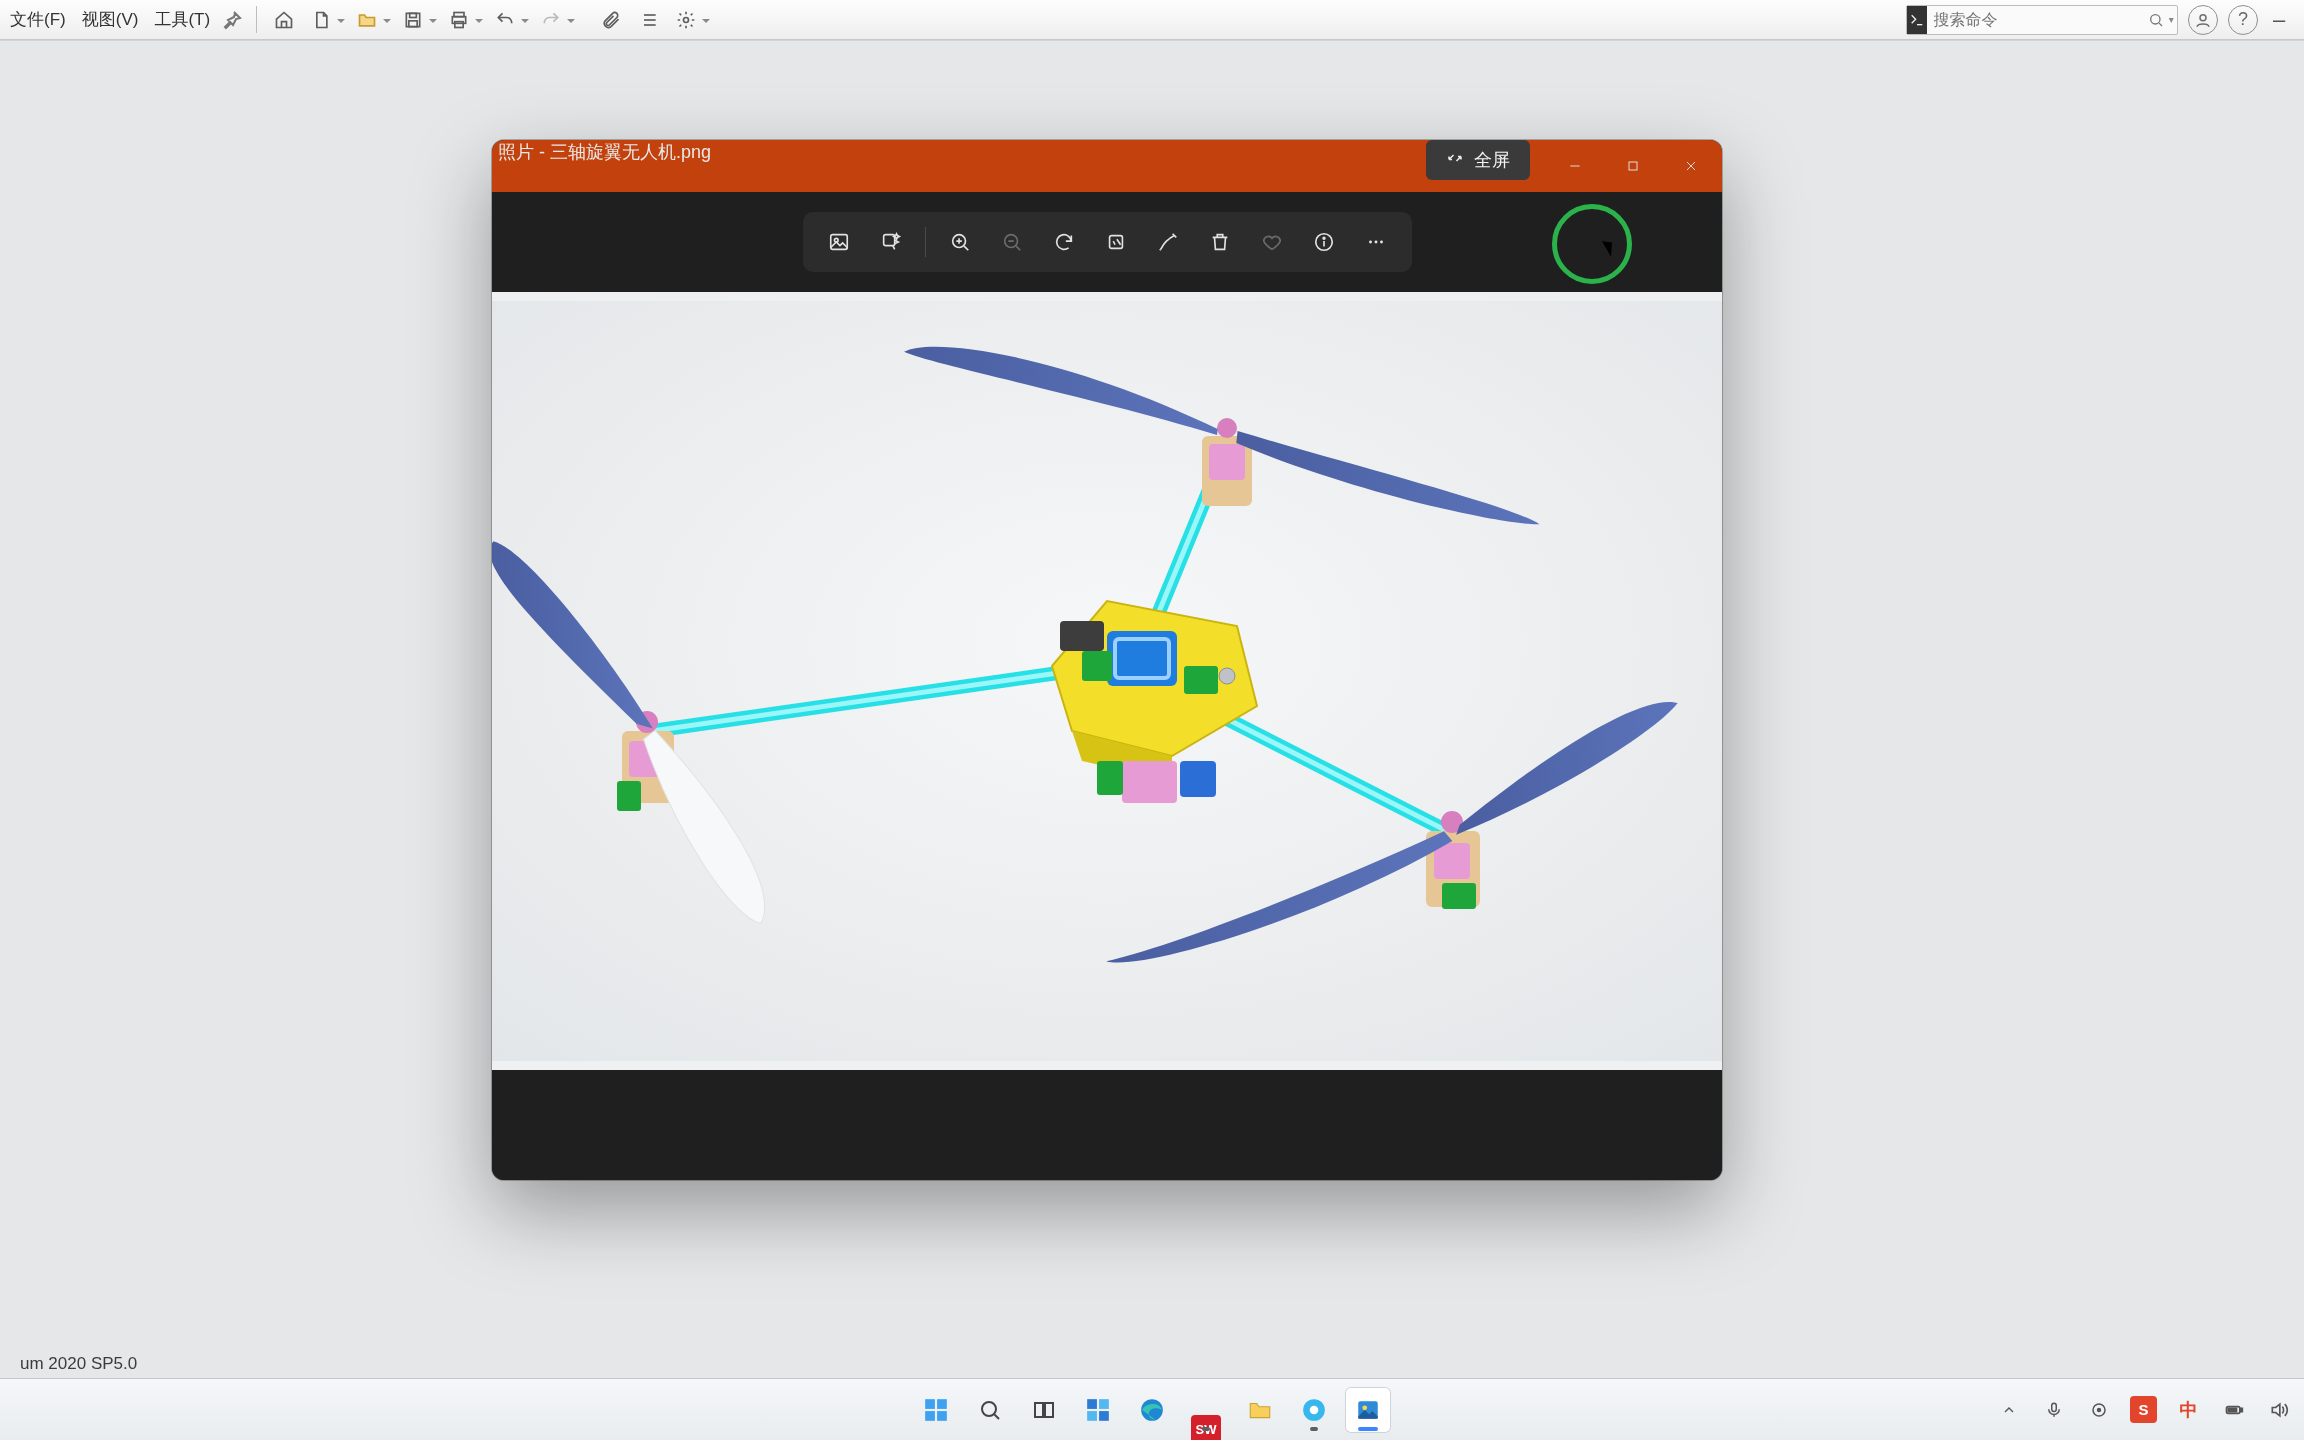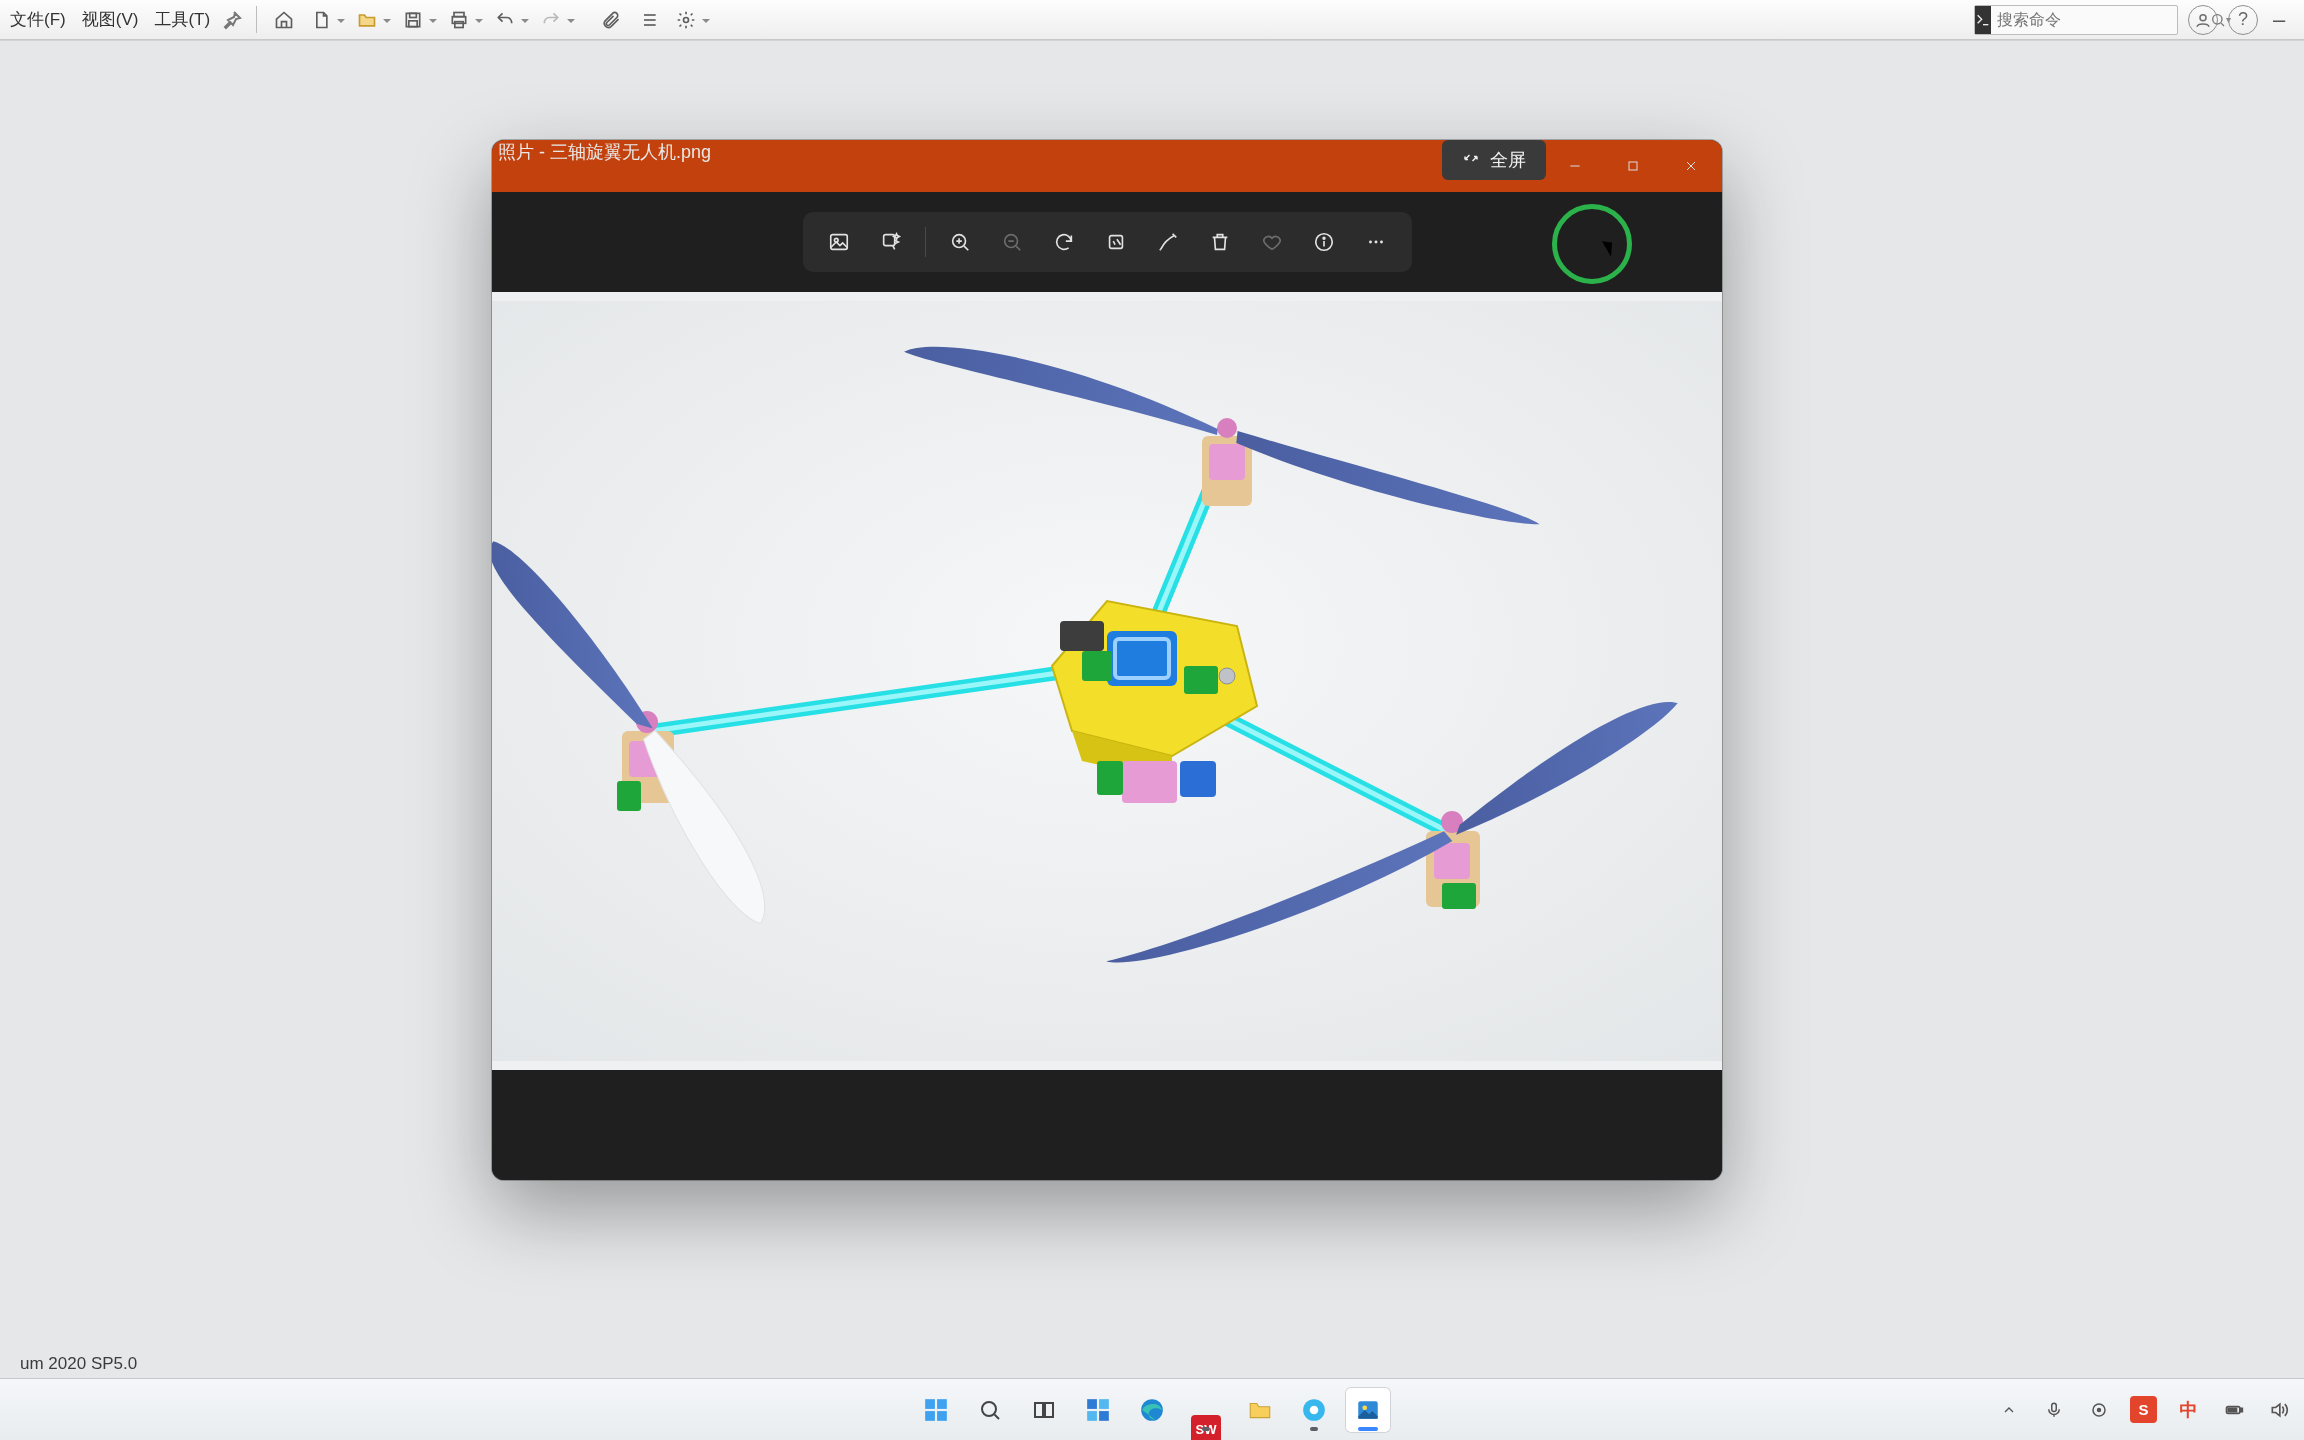--- a/index.html
+++ b/index.html
@@ -75,21 +75,21 @@
 
   .bg-right {
     margin-left:auto;
     display:flex;
     align-items:center;
     gap:10px;
     padding-right:14px;
   }
   .search-box {
     display:flex;
-    width:204px; height:30px;
+    width:272px; height:30px;
     background:#fafafa;
     border:1px solid #bcbcbc;
     border-radius:2px;
     font-size:16px;
     color:#7c7c7c;
   }
   .search-box .cmd-icn{
     width:28px;height:100%;
     background:#333;
     display:flex;align-items:center;justify-content:center;
@@ -198,20 +198,21 @@
     padding-left:6px;
     background:#c2410c;
   }
   .pw-title{ flex:0 0 auto; }
   .pw-spacer{ flex:1; }
   .pw-fullscreen{
     display:flex;align-items:center;gap:10px;
     background:#3a3a3a;
     border-radius:6px;
     padding:8px 20px;
+    margin-right:16px;
     color:#f3f3f3;
     font-size:18px;
   }
   .pw-winbtn{
     width:58px;height:100%;
     display:flex;align-items:center;justify-content:center;
     color:#d9d9d9;
   }
   .pw-winbtn svg{width:16px;height:16px;}
   .pw-winbtn:last-child{ margin-right:2px;}

